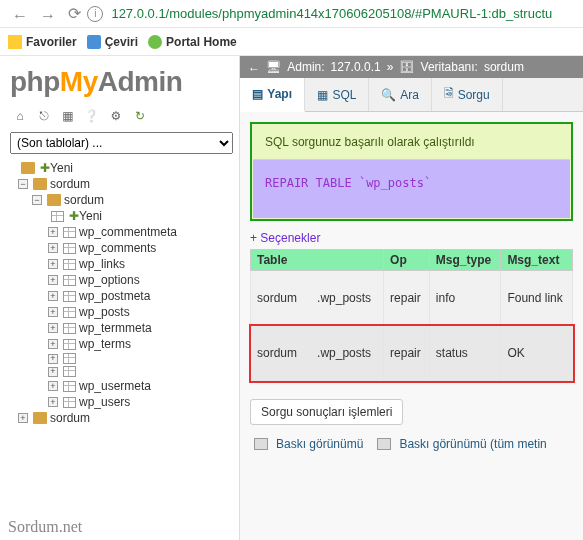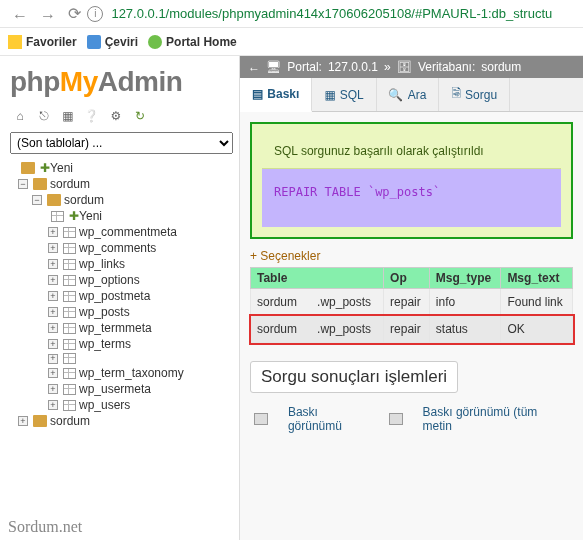--- a/index.html
+++ b/index.html
@@ -43,36 +43,36 @@
 .blurred { color:#ccc; filter:blur(1px); }
 .watermark { position:absolute; bottom:4px; left:8px; font-family: Georgia, serif; font-size:16px; color:#888; }
 
 .content { flex:1; background:#f8f8f8; overflow:hidden; }
 .breadcrumb { background:#888; color:#fff; padding:4px 8px; font-size:12px; display:flex; align-items:center; gap:6px;}
 .tabs { display:flex; background:#f0f0f0; border-bottom:1px solid #ccc; }
 .tab { padding:6px 12px; font-size:12px; color:#235a81; display:flex; align-items:center; gap:4px; cursor:pointer; border-right:1px solid #ddd;}
 .tab.active { background:#fff; border-bottom:2px solid #fff; margin-bottom:-1px; font-weight:bold; color:#235a81;}
 
 .inner { padding:10px; }
-.success-box { border:2px solid #1a9e1a; background:#ebf7c0; padding:10px; margin-bottom:10px; }
+.success-box { border:2px solid #1a9e1a; background:#ebf7c0; padding:1px; margin-bottom:10px; }
 .success-msg { padding:10px 12px; color:#3a5b0f; border-bottom:1px solid #cfe08f;}
 .sql-code { background:#c4b5fd; padding:16px 12px 28px 12px; font-family: Consolas, monospace; font-size:12px; color:#9933cc;}
 
-.options-link { color:#a16207; font-size:12px; cursor:pointer; }
+.options-link { color:#6d28d9; font-size:12px; cursor:pointer; }
 .result-table { border-collapse:collapse; margin-top:4px; width:100%; font-size:12px;}
 .result-table th { text-align:left; padding:3px 6px; border:1px solid #ccc; background:#86efac; font-weight:bold;}
-.result-table td { padding:6px 6px; border:1px solid #e5e5e5;}
+.result-table td { padding:20px 6px; border:1px solid #e5e5e5;}
 .result-table tr.r1 { background:#f1f1f1;}
 .result-table tr.r2 { background:#e8e8e8;}
 .red-box { outline:2px solid #e03030; }
 
 .results-ops { margin-top:18px; }
-.results-ops .box-label { display:inline-block; background:#fff; border:1px solid #ccc; border-radius:3px; padding:5px 10px; font-size:17px; margin-bottom:6px;}
+.results-ops .box-label { display:inline-block; background:#fff; border:1px solid #ccc; border-radius:3px; padding:5px 10px; font-size:12px; margin-bottom:6px;}
 .print-links { display:flex; gap:14px; align-items:center; padding:6px 4px; }
-.print-links a { color:#235a81; text-decoration:none; font-size:12px; display:flex; align-items:center; gap:20px;}
+.print-links a { color:#235a81; text-decoration:none; font-size:12px; display:flex; align-items:center; gap:8px;}
 .printer { width:14px; height:12px; background:#ddd; border:1px solid #999; display:inline-block;}
 </style>
 </head>
 <body>
 
 <div class="browser-bar">
   <span class="nav-btn">←</span>
   <span class="nav-btn">→</span>
   <span class="nav-btn">⟳</span>
   <span class="info-icon">i</span>
@@ -175,21 +175,20 @@
           <span class="tbl-icon"></span>
           <span>wp_terms</span>
         </div>
       <div class="tree-item lvl3">
           <span class="sq">+</span>
           <span class="tbl-icon"></span>
         </div>
       <div class="tree-item lvl3">
           <span class="sq">+</span>
           <span class="tbl-icon"></span>
-          <span>wp_term_taxonomy</span>
         </div>
       <div class="tree-item lvl3">
           <span class="sq">+</span>
           <span class="tbl-icon"></span>
           <span>wp_usermeta</span>
         </div>
       <div class="tree-item lvl3">
           <span class="sq">+</span>
           <span class="tbl-icon"></span>
           <span>wp_users</span>
@@ -201,31 +200,31 @@
           <span class="blurred">&nbsp;&nbsp;&nbsp;&nbsp;&nbsp;</span>
         </div>
     </div>
     <div class="watermark">Sordum.net</div>
   </div>
 
   <div class="content">
     <div class="breadcrumb">
       <span style="cursor:pointer">←</span>
       <span>🖥</span>
-      <span>Portal:</span>
+      <span>Admin:</span>
       <span>127.0.0.1</span>
       <span>»</span>
       <span>🗄</span>
       <span>Veritabanı:</span>
       <span>sordum</span>
     </div>
     <div class="tabs">
       <div class="tab active">
           <span>▤</span>
-          <span>Baskı</span>
+          <span>Yapı</span>
         </div>
       <div class="tab">
           <span>▦</span>
           <span>SQL</span>
         </div>
       <div class="tab">
           <span>🔍</span>
           <span>Ara</span>
         </div>
       <div class="tab">

